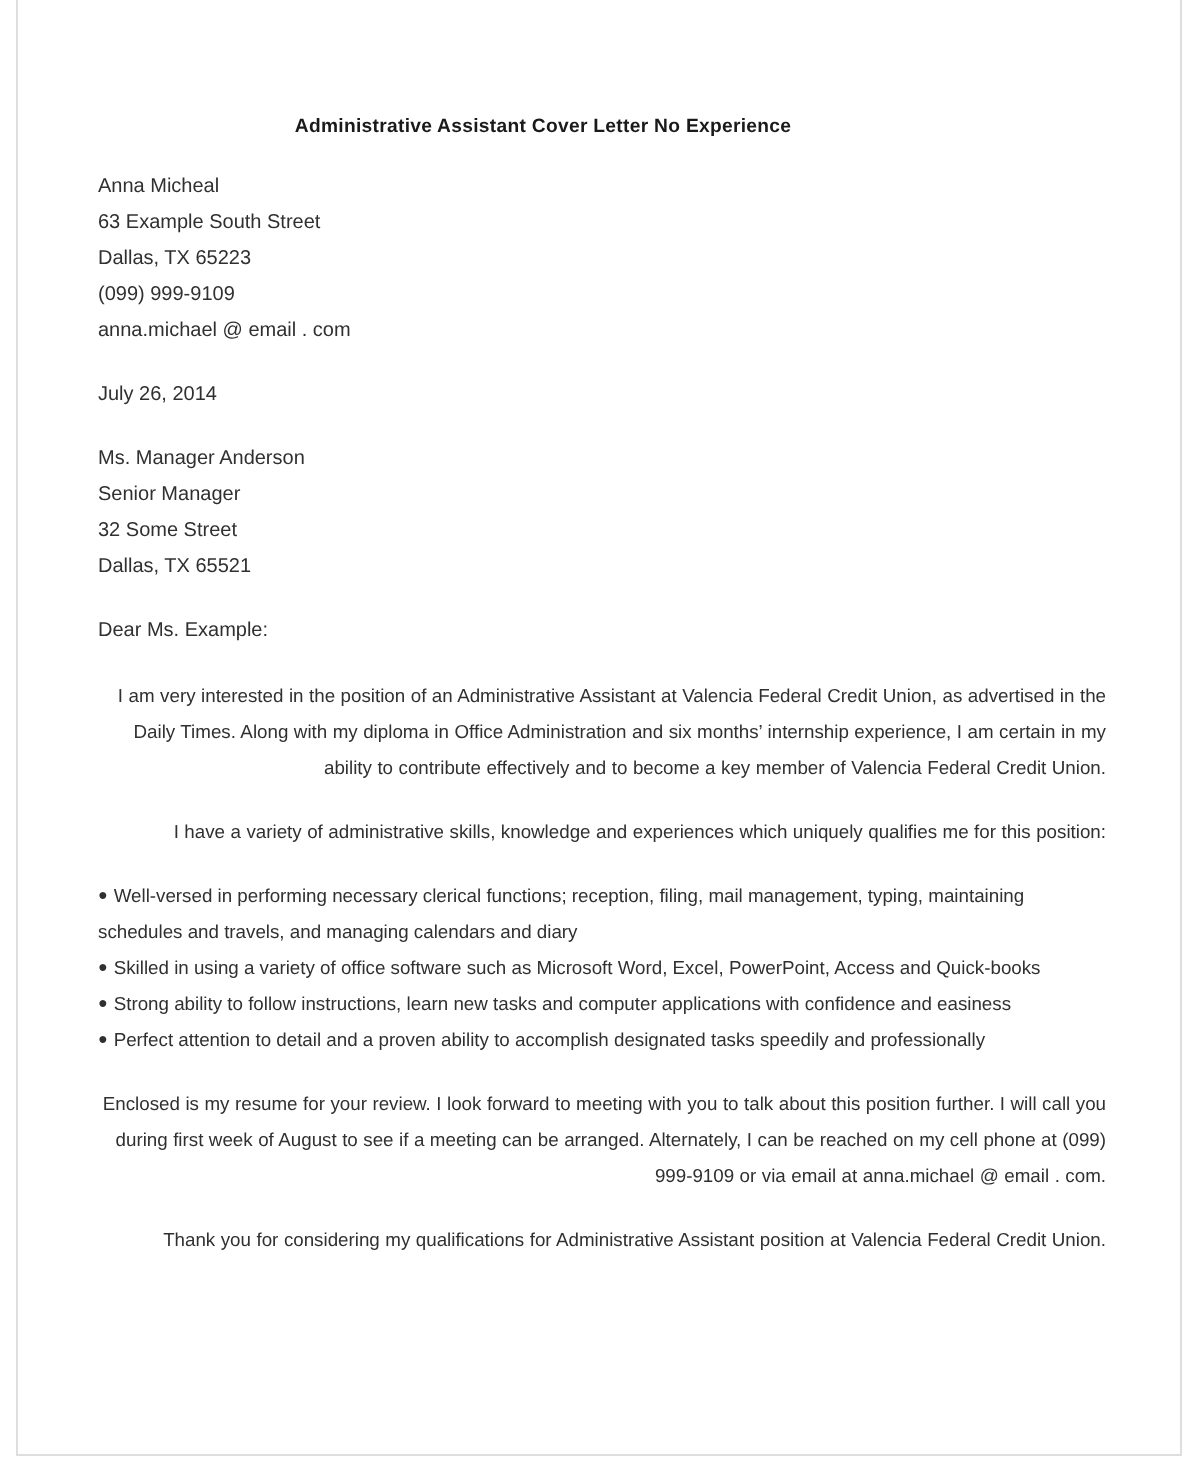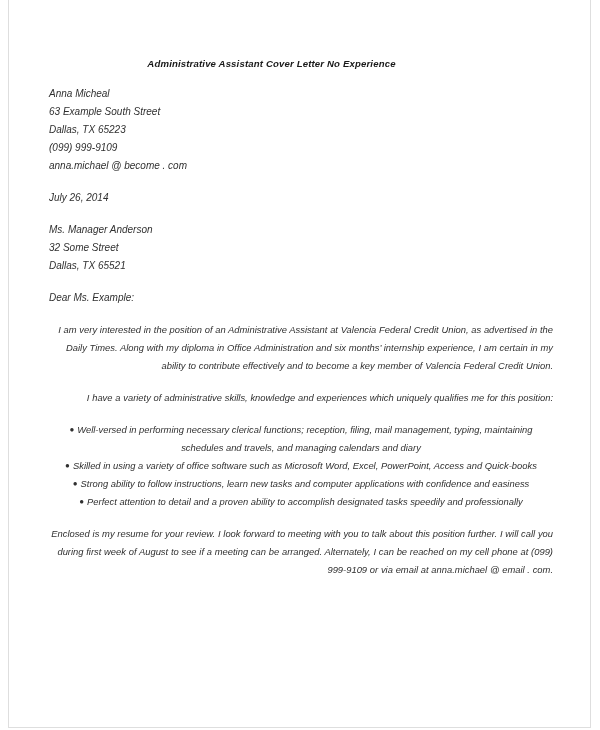--- a/index.html
+++ b/index.html
@@ -21,21 +21,20 @@
     width: 583px;
     height: 728px;
     background: #ffffff;
     border: 1px solid #dedede;
     border-top: none;
     box-sizing: border-box;
     overflow: hidden;
   }
   .page-inner {
     padding: 58px 40px 0 40px;
-    font-style: italic;
   }
   .doc-title {
     font-size: 9.6px;
     font-weight: bold;
     color: #1a1a1a;
     text-align: center;
     letter-spacing: 0.15px;
     margin: 0 0 16px 0;
     padding-right: 56px;
   }
@@ -60,21 +59,20 @@
     word-spacing: 0.15px;
   }
   p.para.tight {
     margin-bottom: 0;
   }
   ul.bullets {
     list-style: none;
     margin: 14px 0 14px 0;
     padding: 0;
     width: 504px;
-    text-align: center;
   }
   ul.bullets li {
     font-size: 9.4px;
     line-height: 18px;
     color: #303030;
     margin: 0;
     padding: 0;
     text-indent: 0;
   }
   .bullet-mark {
@@ -90,31 +88,32 @@
 <div class="page">
   <div class="page-inner">
 
     <h1 class="doc-title">Administrative Assistant Cover Letter No Experience</h1>
 
     <div class="block">
       <div class="line">Anna Micheal</div>
       <div class="line">63 Example South Street</div>
       <div class="line">Dallas, TX 65223</div>
       <div class="line">(099) 999-9109</div>
-      <div class="line">anna.michael @ become . com</div>
+      <div class="line">anna.michael @ email . com</div>
     </div>
 
     <div class="gap-sm"></div>
 
     <div class="line">July 26, 2014</div>
 
     <div class="gap-sm"></div>
 
     <div class="block">
       <div class="line">Ms.  Manager Anderson</div>
+      <div class="line">Senior Manager</div>
       <div class="line">32 Some Street</div>
       <div class="line">Dallas, TX 65521</div>
     </div>
 
     <div class="gap-md"></div>
 
     <div class="line">Dear Ms. Example:</div>
 
     <div class="gap-md"></div>
 
@@ -124,15 +123,16 @@
 
     <ul class="bullets">
       <li><span class="bullet-mark">●</span><span>Well-versed in performing necessary clerical functions; reception, filing, mail management, typing, maintaining schedules and travels, and managing calendars and diary</span></li>
       <li><span class="bullet-mark">●</span><span>Skilled in using a variety of office software such as Microsoft Word, Excel, PowerPoint, Access and Quick-books</span></li>
       <li><span class="bullet-mark">●</span><span>Strong ability to follow instructions, learn new tasks and computer applications with confidence and easiness</span></li>
       <li><span class="bullet-mark">●</span><span>Perfect attention to detail and a proven ability to accomplish designated tasks speedily and professionally</span></li>
     </ul>
 
     <p class="para">Enclosed is my resume for your review. I look forward to meeting with you to talk about this position further. I will call you during first week of August to see if a meeting can be arranged. Alternately, I can be reached on my cell phone at (099) 999-9109 or via email at anna.michael @ email . com.</p>
 
+    <p class="para">Thank you for considering my qualifications for Administrative Assistant position at Valencia Federal Credit Union.</p>
 
   </div>
 </div>
 
 </body></html>

